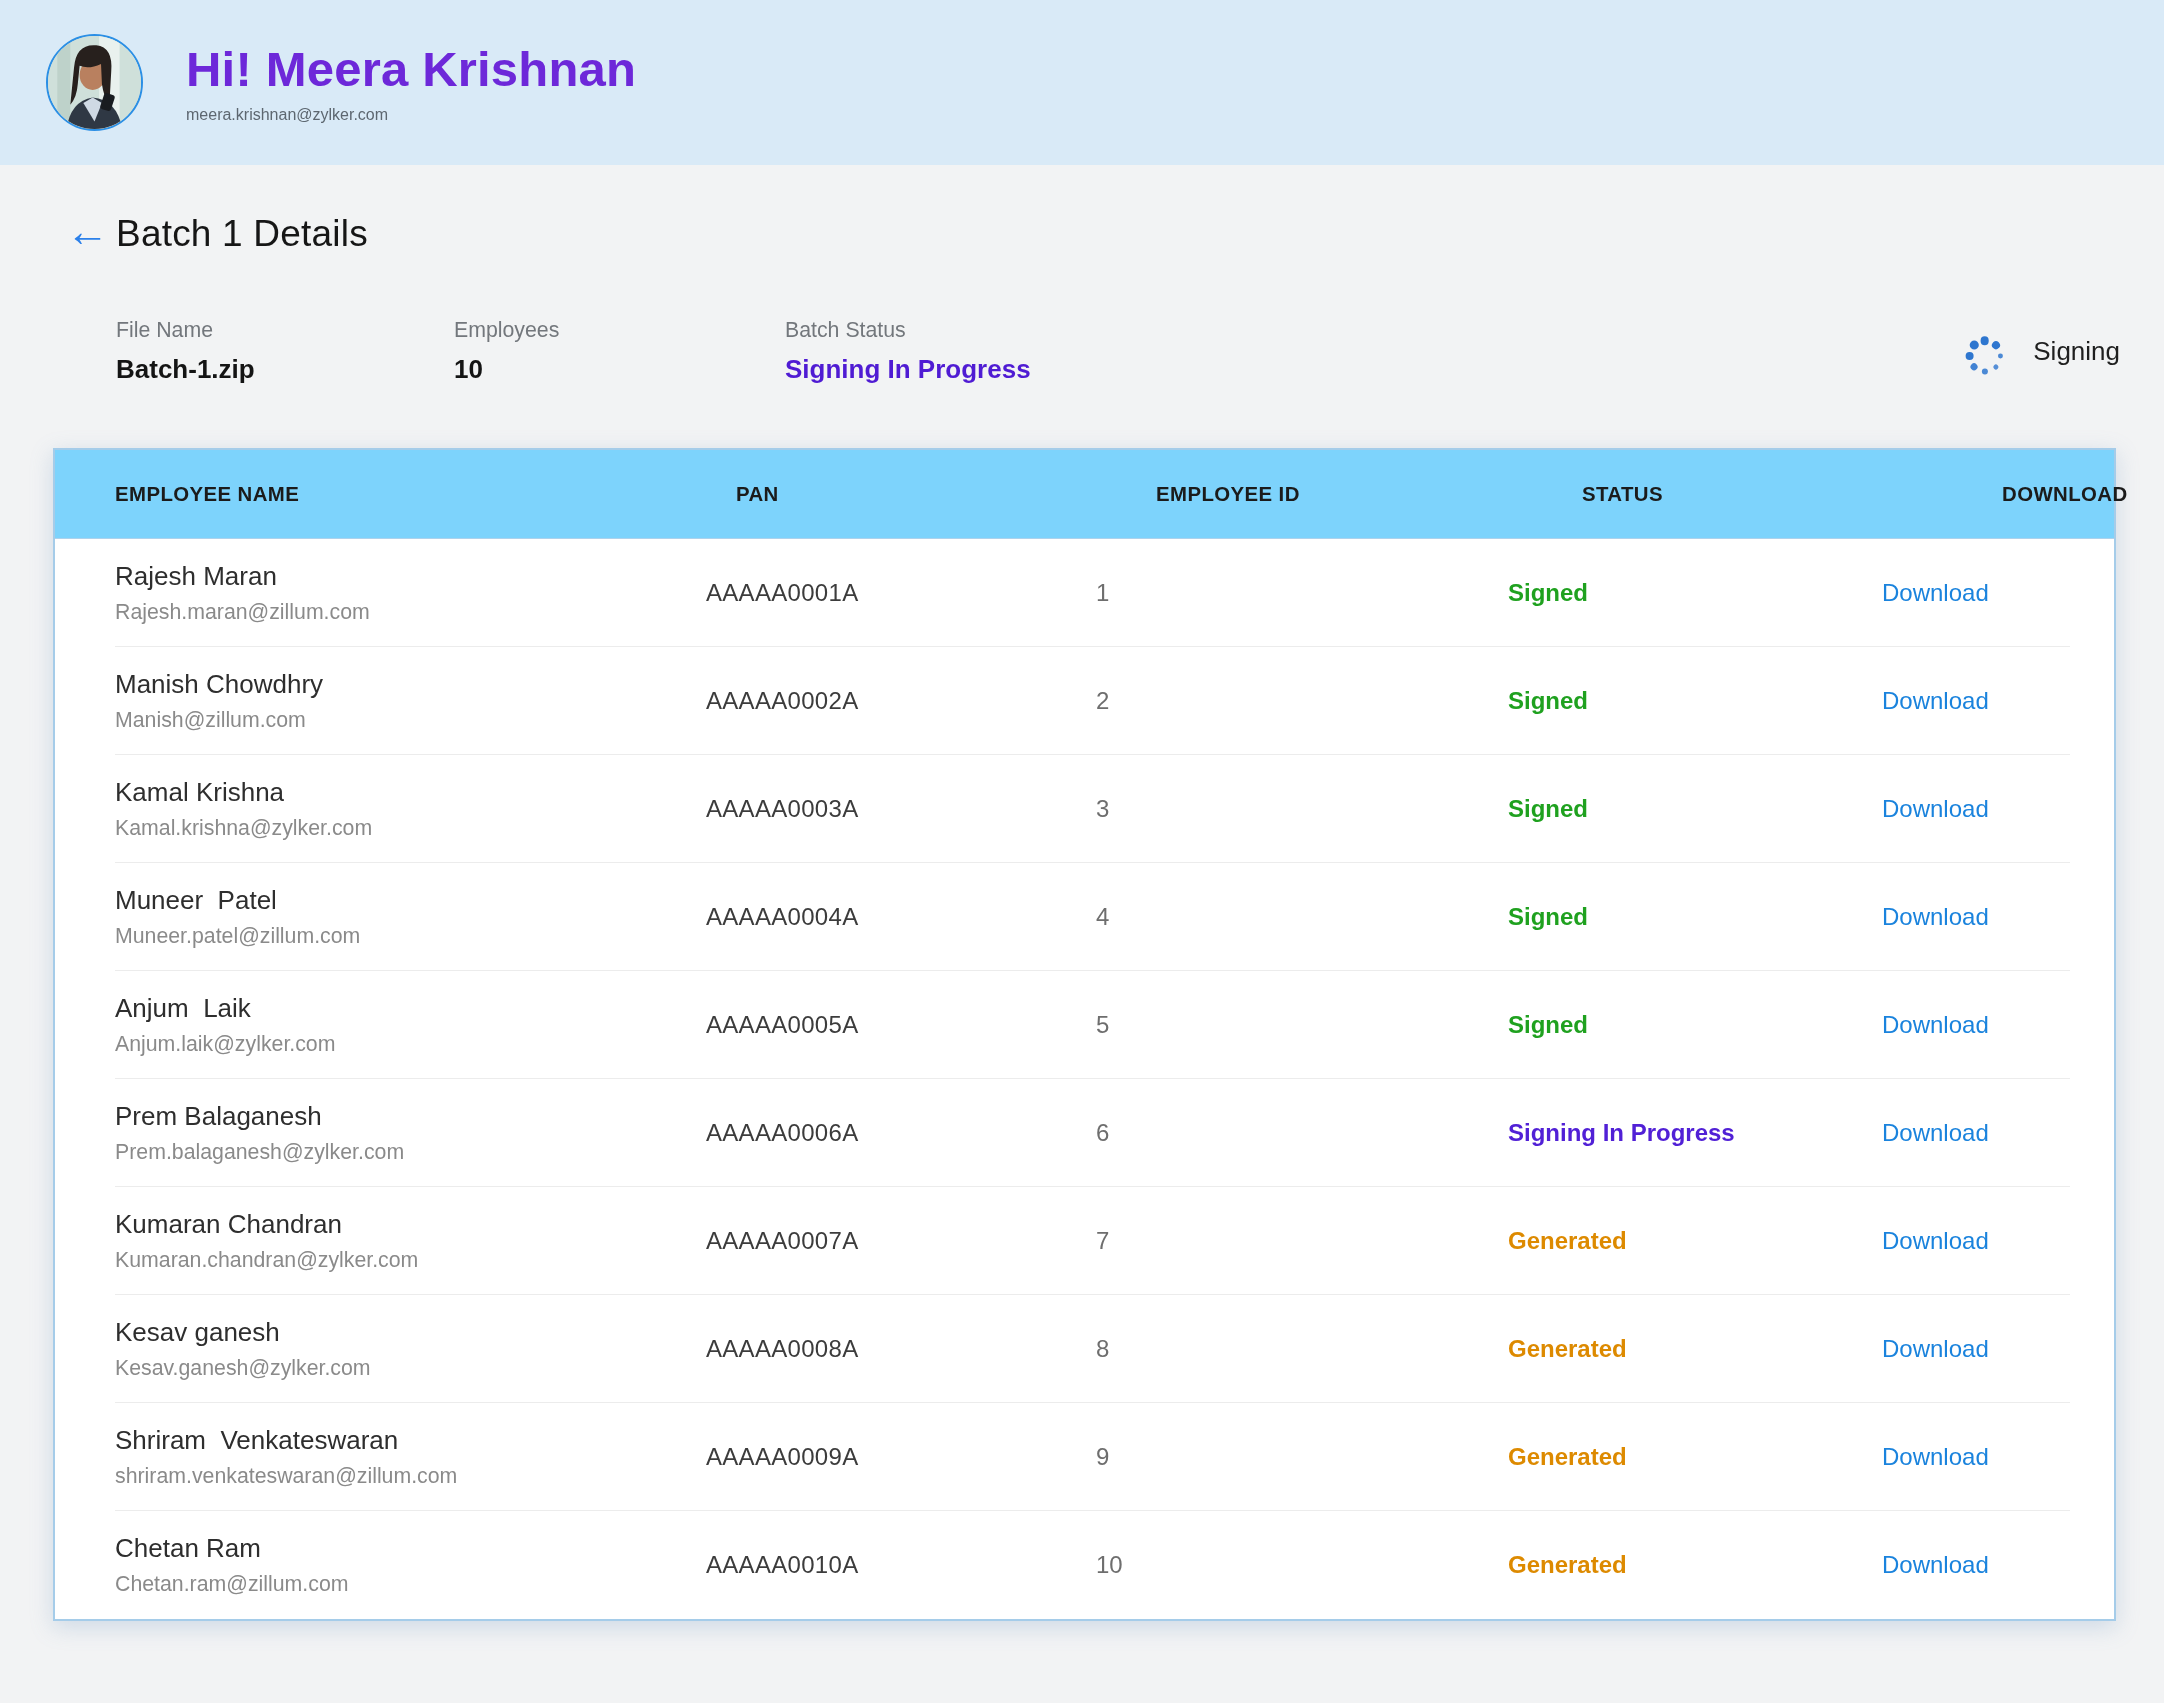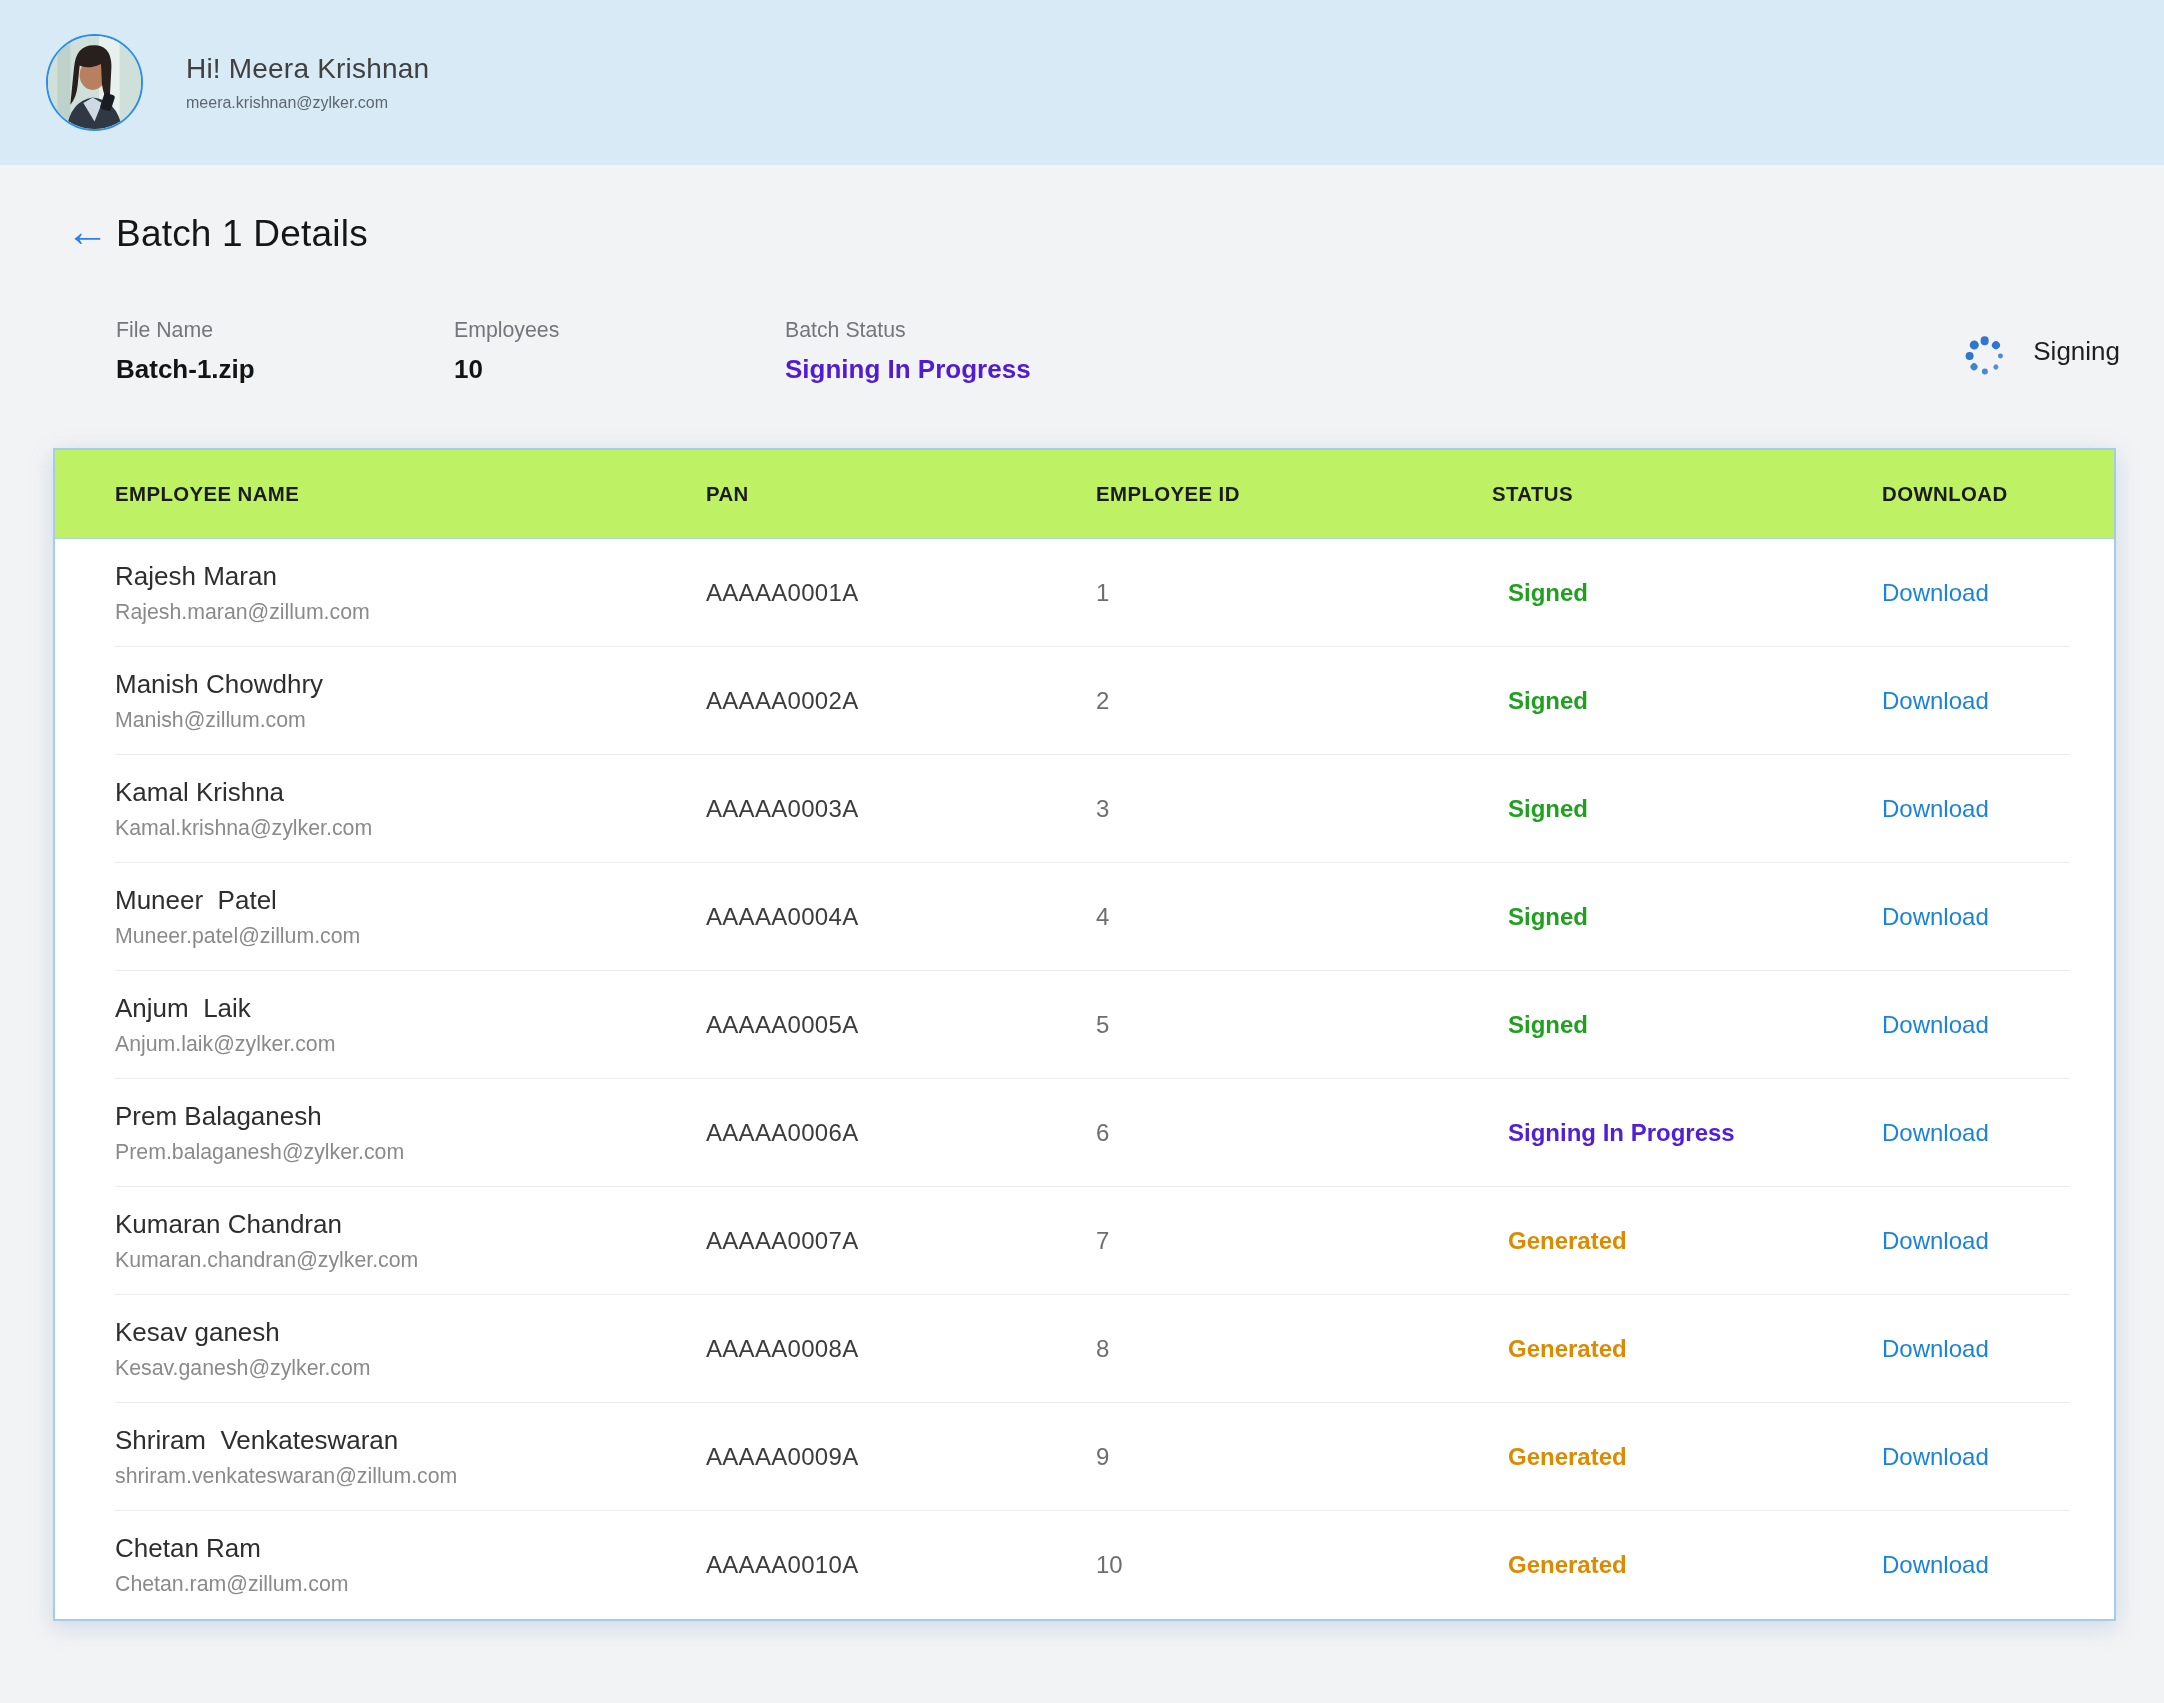--- a/index.html
+++ b/index.html
@@ -19,21 +19,21 @@
     display:flex; align-items:center;
   }
   .avatar {
     width:97px; height:97px; border-radius:50%;
     margin-left:46px; flex:0 0 auto;
     border:2.9px solid #2b8fe5; overflow:hidden;
     background:linear-gradient(135deg,#c9ddd6 0%,#e9f0ef 55%,#b9cdc6 100%);
   }
   .avatar svg { width:100%; height:100%; display:block; }
   .user-text { margin-left:43px; }
-  .greeting { font-size:28px; font-weight:400; color:#404040; letter-spacing:0.2px; }
+  .greeting { font-size:49px; font-weight:700; color:#6d28d9; letter-spacing:0.2px; }
   .user-email { font-size:16px; color:#5d6membri770; color:#5d6770; margin-top:9.7px; }
 
   
   .back-arrow {
     position:absolute; left:66px; top:210px;
     font-size:43px; line-height:43px; color:#2c80ea;
     cursor:pointer; font-weight:400;
   }
   .page-title {
     position:absolute; left:116px; top:213px;
@@ -71,26 +71,27 @@
   .signing-label { font-size:26px; color:#1f1f1f; }
 
   
   .emp-table {
     position:absolute; left:53px; top:448px; width:2063px;
     background:#fff;
     border:2.9px solid #a5cce9;
     box-shadow:0 5.8px 21.3px rgba(110,150,195,.28);
   }
   .thead {
-    height:89px; background:#bef264;
+    height:89px; background:#7dd3fc;
     border-bottom:1.9px solid #aed2ec;
     display:grid;
     grid-template-columns:591px 390px 396px 390px 1fr;
     padding-left:60px; padding-right:44px;
     align-items:center;
+    gap:30px;
   }
   .th { font-size:20.4px; font-weight:700; color:#1b1b1b; letter-spacing:0.4px; }
 
   .trow {
     position:relative; height:108px;
     display:grid;
     grid-template-columns:591px 390px 396px 390px 1fr;
     padding-left:60px; padding-right:44px;
     align-items:center;
   }

